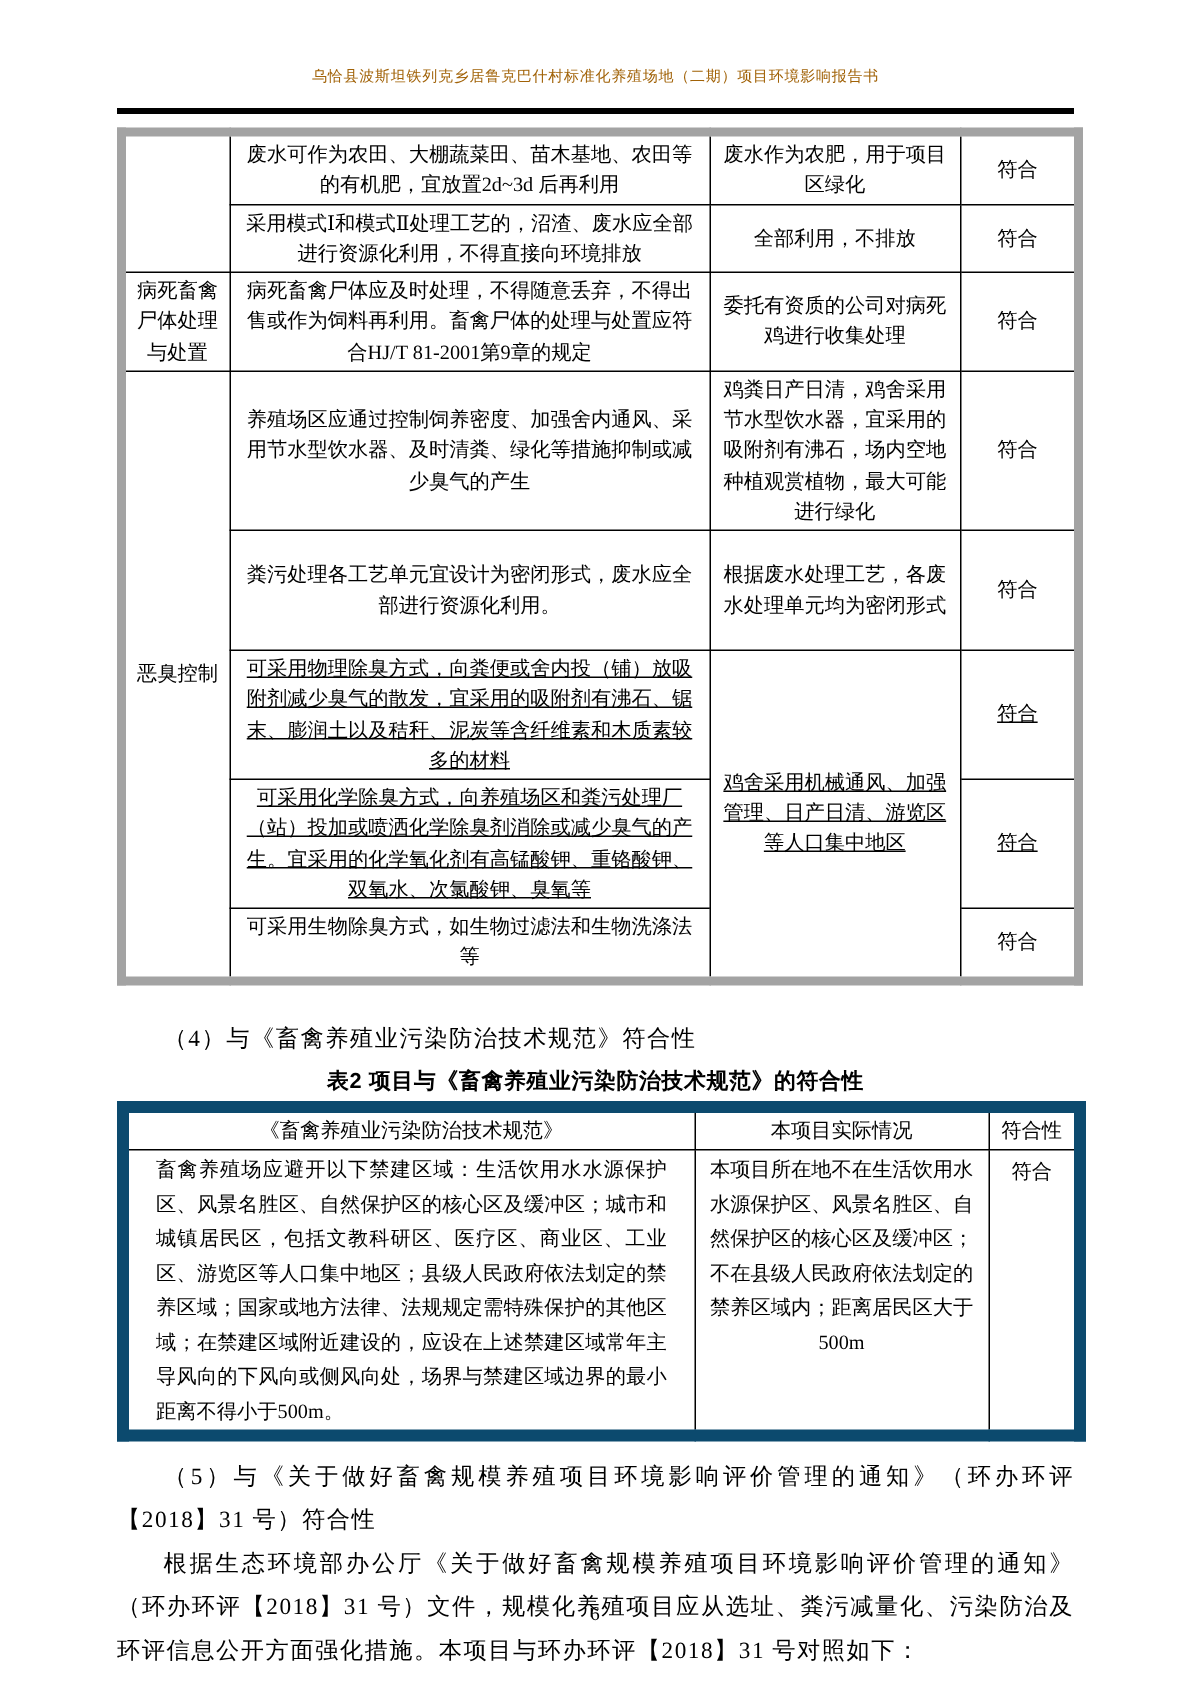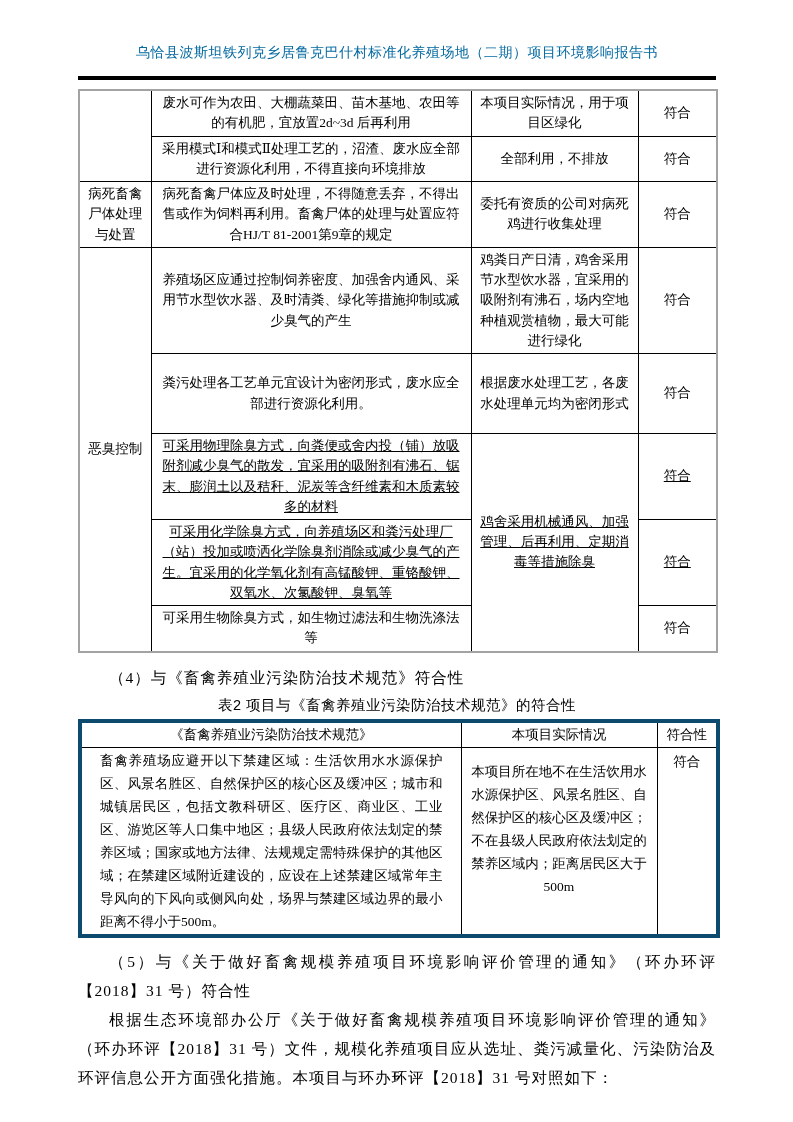--- a/index.html
+++ b/index.html
@@ -10,38 +10,38 @@
     color: #000;
     position: relative;
   }
   .page {
     width: 793px; height: 1122px;
     padding: 44px 77px 0 78px;
     position: relative;
   }
   .doc-header {
     text-align: center;
-    font-size: 14px;
+    font-size: 10px;
     letter-spacing: 0.5px;
     margin-bottom: 14px;
-    color: #0369a1;
+    color: #a16207;
   }
   .double-rule {
     height: 3px;
     border-top: 2px solid #000;
     border-bottom: 2px solid #000;
     margin-bottom: 9px;
   }
   table {
     border-collapse: collapse;
     width: 638px;
     table-layout: fixed;
   }
-  table.t1 { border: 2px solid #a3a3a3; }
-  table.t2 { border: 4px solid #0c4a6e; }
+  table.t1 { border: 6px solid #a3a3a3; }
+  table.t2 { border: 8px solid #0c4a6e; }
   td, th {
     border: 1px solid #000;
     font-size: 13.5px;
     line-height: 1.5;
     text-align: center;
     vertical-align: middle;
     padding: 2px 5px;
     font-weight: normal;
   }
   .t1 .col-cat { width: 72px; }
@@ -56,43 +56,43 @@
   .t1 tr.r6 { height: 80px; text-decoration: underline; }
   .t1 tr.r7 { height: 76px; text-decoration: underline; }
   .t1 tr.r8 { height: 40px; }
   .para {
     font-size: 15.5px;
     line-height: 29px;
     letter-spacing: 1px;
     text-align: justify;
     text-indent: 2em;
   }
-  .sec4-heading { margin-top: 10px; }
+  .sec4-heading { margin-top: 21px; }
   .table2-caption {
     font-family: "Liberation Sans", "DejaVu Sans", sans-serif;
-    font-weight: normal;
+    font-weight: bold;
     font-size: 14.5px;
     text-align: center;
     margin: 4px 0 4px 0;
     letter-spacing: 0.5px;
   }
   .t2 .col-spec { width: 381px; }
   .t2 .col-act { width: 196px; }
   .t2 .col-res { width: 61px; }
   .t2 tr.hdr { height: 23px; }
   .t2 td.spec-body {
     text-align: justify;
     vertical-align: top;
     line-height: 23px;
     padding: 1px 18px;
   }
   .t2 td.act-body {
     vertical-align: top;
     line-height: 23px;
-    padding: 12px 5px;
+    padding: 1px 5px;
   }
   .t2 td.res-body {
     vertical-align: top;
     line-height: 23px;
   }
   .after-t2 { margin-top: 9px; }
   .page-number {
     position: absolute;
     bottom: 38px;
     left: 0; right: 0;
@@ -112,21 +112,21 @@
     <colgroup>
       <col class="col-cat">
         <col class="col-req">
         <col class="col-act">
         <col class="col-res">
     </colgroup>
     <tbody>
       <tr class="r1">
         <td rowspan="2"></td>
         <td>废水可作为农田、大棚蔬菜田、苗木基地、农田等的有机肥，宜放置2d~3d 后再利用</td>
-        <td>本项目实际情况，用于项目区绿化</td>
+        <td>废水作为农肥，用于项目区绿化</td>
         <td>符合</td>
       </tr>
       <tr class="r2">
         <td>采用模式Ⅰ和模式Ⅱ处理工艺的，沼渣、废水应全部进行资源化利用，不得直接向环境排放</td>
         <td>全部利用，不排放</td>
         <td>符合</td>
       </tr>
       <tr class="r3">
         <td>病死畜禽尸体处理与处置</td>
         <td>病死畜禽尸体应及时处理，不得随意丢弃，不得出售或作为饲料再利用。畜禽尸体的处理与处置应符合HJ/T 81-2001第9章的规定</td>
@@ -139,21 +139,21 @@
         <td>鸡粪日产日清，鸡舍采用节水型饮水器，宜采用的吸附剂有沸石，场内空地种植观赏植物，最大可能进行绿化</td>
         <td>符合</td>
       </tr>
       <tr class="r5">
         <td>粪污处理各工艺单元宜设计为密闭形式，废水应全部进行资源化利用。</td>
         <td>根据废水处理工艺，各废水处理单元均为密闭形式</td>
         <td>符合</td>
       </tr>
       <tr class="r6">
         <td>可采用物理除臭方式，向粪便或舍内投（铺）放吸附剂减少臭气的散发，宜采用的吸附剂有沸石、锯末、膨润土以及秸秆、泥炭等含纤维素和木质素较多的材料</td>
-        <td rowspan="3">鸡舍采用机械通风、加强管理、后再利用、定期消毒等措施除臭</td>
+        <td rowspan="3">鸡舍采用机械通风、加强管理、日产日清、游览区等人口集中地区</td>
         <td>符合</td>
       </tr>
       <tr class="r7">
         <td>可采用化学除臭方式，向养殖场区和粪污处理厂（站）投加或喷洒化学除臭剂消除或减少臭气的产生。宜采用的化学氧化剂有高锰酸钾、重铬酸钾、双氧水、次氯酸钾、臭氧等</td>
         <td>符合</td>
       </tr>
       <tr class="r8">
         <td>可采用生物除臭方式，如生物过滤法和生物洗涤法等</td>
         <td>符合</td>
       </tr>

